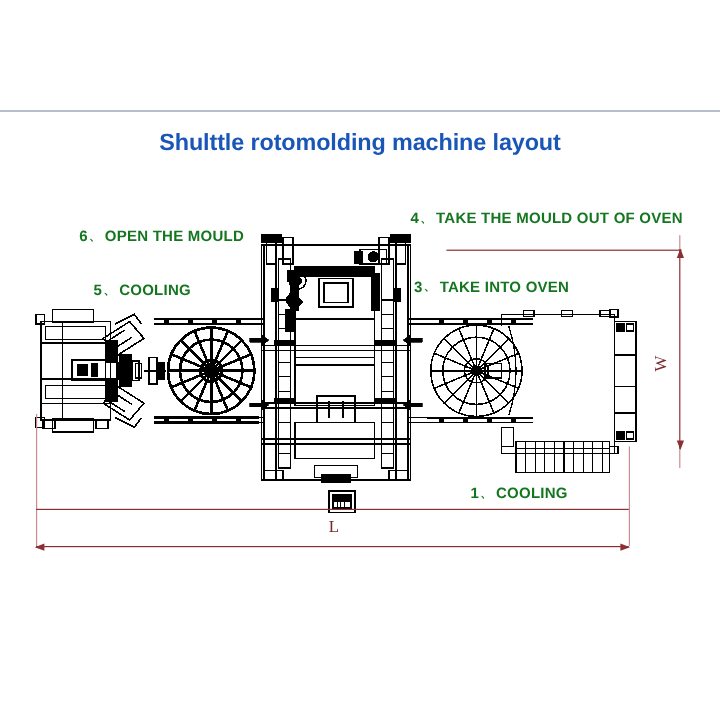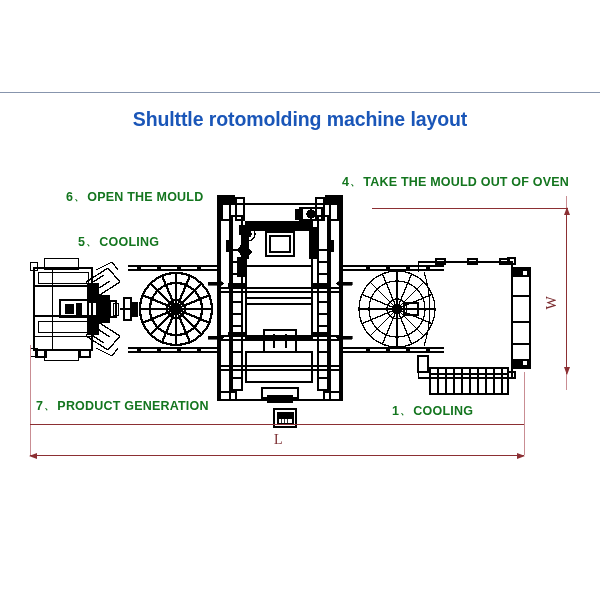--- a/index.html
+++ b/index.html
@@ -405,23 +405,23 @@
   </div>
 
   <div class="abs step" id="step4">
     <span class="num">4</span><span class="cjk">、</span><span>TAKE THE MOULD OUT OF OVEN</span>
   </div>
 
   <div class="abs step" id="step5">
     <span class="num">5</span><span class="cjk">、</span><span>COOLING</span>
   </div>
 
-
-  <div class="abs step" id="step7">
-    <span class="num">7</span><span class="cjk">、</span><span>PRODUCT GENERATION</span>
-  </div>
+  <div class="abs step" id="step3">
+    <span class="num">3</span><span class="cjk">、</span><span>TAKE INTO OVEN</span>
+  </div>
+
 
   <div class="abs step" id="step1">
     <span class="num">1</span><span class="cjk">、</span><span>COOLING</span>
   </div>
 
 
 </div>
 
 </body></html>

